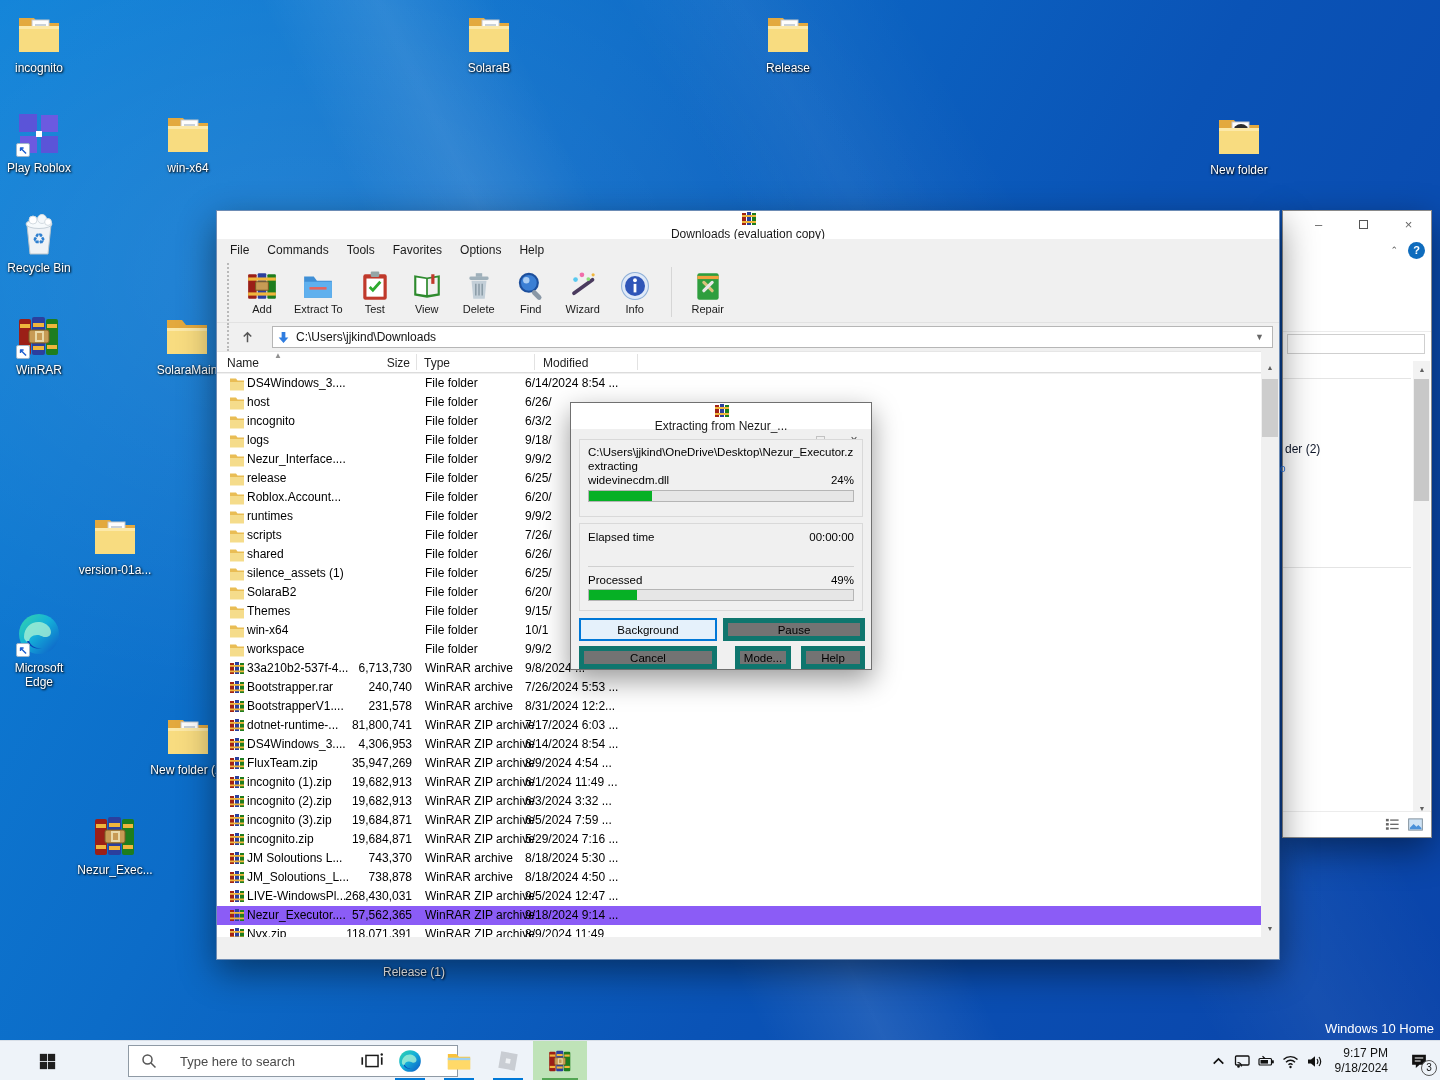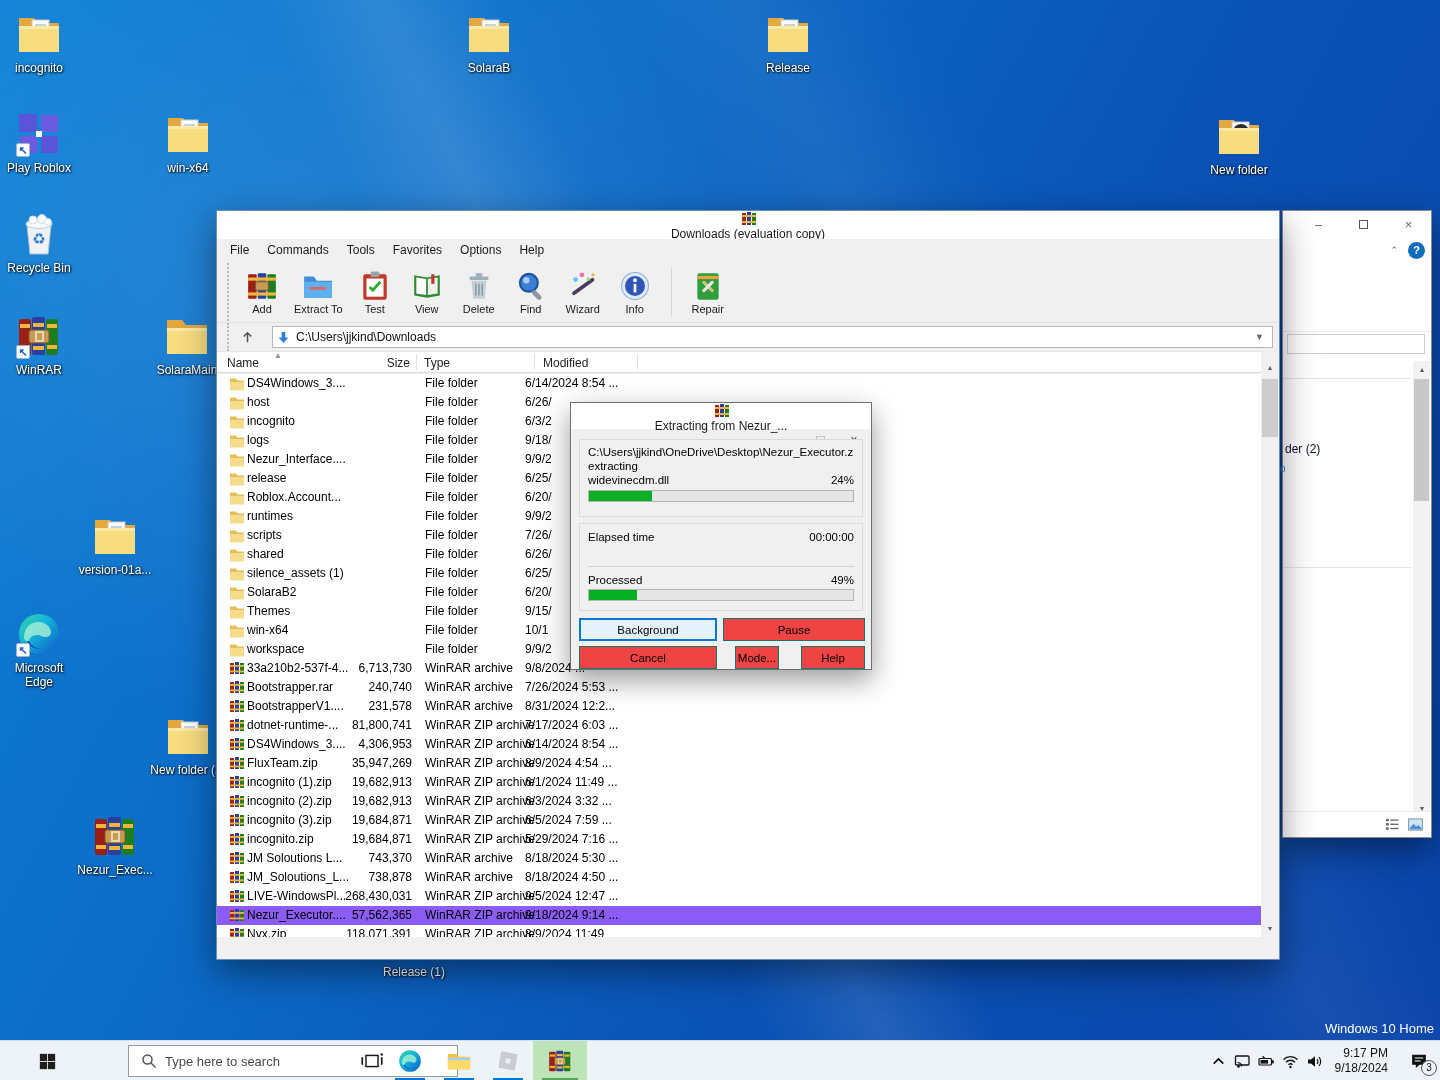--- a/index.html
+++ b/index.html
@@ -77,26 +77,26 @@
   #dialog .wc { width:34px; font-size:12px; }
   .dlg-panel { position:absolute; left:8px; right:8px; border:1px solid #d9d9d9; background:#f0f0f0; font-size:11.5px; color:#000; }
   #dlg-p1 { top:36px; height:78px; padding:5px 8px; }
   #dlg-p1 .row { white-space:nowrap; overflow:hidden; line-height:14px; }
   .spread { display:flex; justify-content:space-between; }
   .pbar { height:12px; background:#e6e6e6; border:1px solid #b5b5b5; margin-top:3px; }
   .pfill { height:100%; background:#06b025; }
   #dlg-p2 { top:120px; height:88px; padding:7px 8px; }
   #dlg-hr { position:absolute; left:8px; right:8px; top:42px; height:1px; background:#d0d0d0; }
   #p2-bottom { position:absolute; left:8px; right:8px; top:50px; }
-  .dlg-btn { position:absolute; height:23px; background:#ef4444; border:1px solid #0f766e; font-size:11.5px; color:#000;
+  .dlg-btn { position:absolute; height:23px; background:#737373; border:5px solid #0f766e; font-size:11.5px; color:#000;
     display:flex; align-items:center; justify-content:center; font-family:"Liberation Sans",sans-serif; }
   #btn-background { left:8px; top:215px; width:138px; background:#e5f1fb; border:2px solid #0078d7; }
   #btn-pause { left:152px; top:215px; width:142px; }
   #btn-cancel { left:8px; top:243px; width:138px; }
-  #btn-mode { left:164px; top:243px; width:44px; }
+  #btn-mode { left:164px; top:243px; width:56px; }
   #btn-help { left:230px; top:243px; width:64px; }
 
   
   #explorer { left:1282px; top:210px; width:150px; height:628px; border:1px solid #8a8a8a; }
   #explorer .titlebar { height:27px; }
   #explorer .wc { color:#666; }
   #exp-ribbonrow { position:absolute; left:0; top:27px; right:0; height:24px; display:flex; align-items:center; justify-content:flex-end; padding-right:6px; gap:10px; }
   #exp-collapse { color:#555; font-size:9px; }
   #exp-help { width:17px; height:17px; border-radius:50%; background:#0f6cbd; color:#fff; font-size:11px; font-weight:bold; text-align:center; line-height:17px; }
   #exp-ribbon { position:absolute; left:0; top:51px; right:0; height:70px; background:#fff; border-bottom:1px solid #ececec; }
@@ -106,21 +106,21 @@
   #exp-link { position:absolute; left:-3px; top:252px; color:#2a6fd6; font-size:10px; }
   #exp-sep2 { position:absolute; left:0; top:356px; width:128px; height:1px; background:#e4e4e4; }
   #exp-vscroll { position:absolute; right:1px; top:150px; width:17px; height:456px; background:#f2f2f2; }
   #exp-thumb { position:absolute; left:1px; top:18px; width:15px; height:122px; background:#c8c8c8; }
   #exp-status { position:absolute; left:0; bottom:0; right:0; height:26px; background:#fff; border-top:1px solid #ececec; display:flex; align-items:center; justify-content:flex-end; gap:8px; padding-right:8px; }
   #exp-status svg { width:15px; height:15px; }
 
   
   #taskbar { position:absolute; left:0; bottom:0; width:1440px; height:40px; background:#eef3f9; border-top:1px solid #d8dfe8; z-index:50; }
   #start-btn { position:absolute; left:24px; top:0; width:46px; height:40px; display:flex; align-items:center; justify-content:center; }
-  #tb-search { position:absolute; left:128px; top:4px; width:330px; height:32px; background:#fff; border:1px solid #8f9aa5; display:flex; align-items:center; padding-left:12px; gap:8px; }
+  #tb-search { position:absolute; left:128px; top:4px; width:330px; height:32px; background:#fff; border:1px solid #8f9aa5; display:flex; align-items:center; padding-left:12px; gap:23px; }
   #tb-search-text { color:#4a4a4a; font-size:13px; }
   .tb-app { position:absolute; top:0; width:48px; height:40px; display:flex; align-items:center; justify-content:center; }
   .tb-app svg { width:26px; height:26px; }
   .underline { position:absolute; bottom:0; left:9px; right:9px; height:3px; background:#0078d7; }
   #app-winrar { background:#bfe3b8; }
   #app-winrar .underline { background:#53a653; }
   #tray { position:absolute; right:0; top:0; height:40px; display:flex; align-items:center; }
   .tray-ic { width:24px; height:40px; display:flex; align-items:center; justify-content:center; }
   .tray-ic svg { width:17px; height:17px; }
   #clock { text-align:right; font-size:12px; color:#111; line-height:15px; margin:0 10px 0 8px; }

